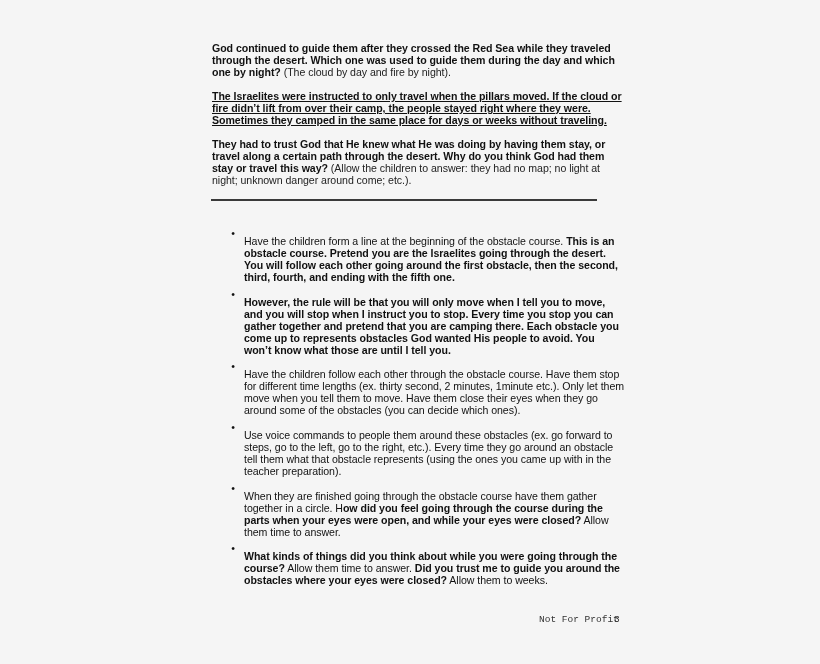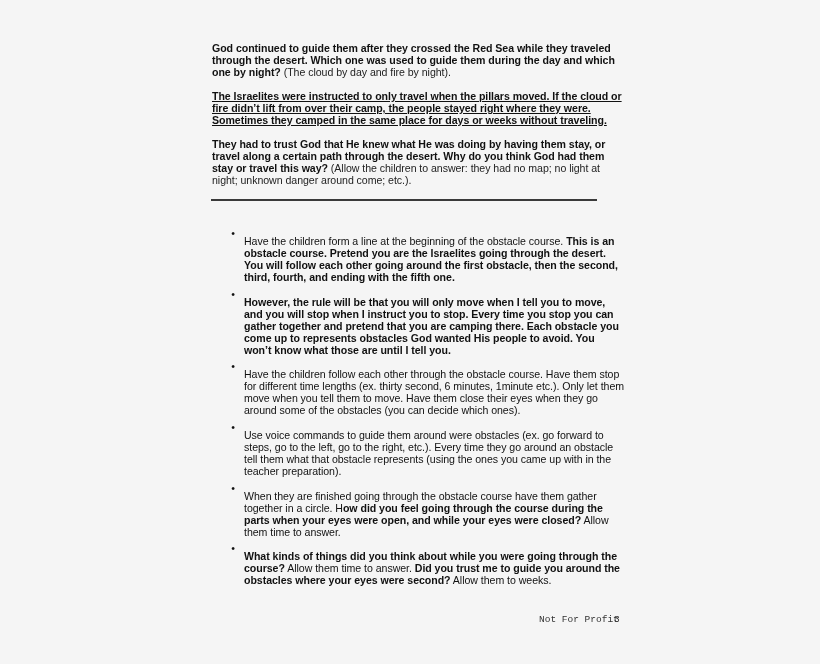--- a/index.html
+++ b/index.html
@@ -113,36 +113,36 @@
       <span class="bullet-text"><span>Have the children form a line at the beginning of the obstacle course.  </span><span class="b">This is an obstacle course. Pretend you are the Israelites going through the desert. You will follow each other going around the first obstacle, then the second, third, fourth, and ending with the fifth one.</span></span>
     </li>
 
     <li class="bullet-item" style="top:288px;">
       <span class="bullet-dot">•</span>
       <span class="bullet-text"><span class="b">However, the rule will be that you will only move when I tell you to move, and you will stop when I instruct you to stop.  Every time you stop you can gather together and pretend that you are camping there. Each obstacle you come up to represents obstacles God wanted His people to avoid.  You won’t know what those are until I tell you.</span></span>
     </li>
 
     <li class="bullet-item" style="top:360px;">
       <span class="bullet-dot">•</span>
-      <span class="bullet-text"><span>Have the children follow each other through the obstacle course.  Have them stop for different time lengths (ex. thirty second, 6 minutes, 1minute etc.).  Only let them move when you tell them to move.  Have them close their eyes when they go around some of the obstacles (you can decide which ones).</span></span>
+      <span class="bullet-text"><span>Have the children follow each other through the obstacle course.  Have them stop for different time lengths (ex. thirty second, 2 minutes, 1minute etc.).  Only let them move when you tell them to move.  Have them close their eyes when they go around some of the obstacles (you can decide which ones).</span></span>
     </li>
 
     <li class="bullet-item" style="top:421px;">
       <span class="bullet-dot">•</span>
-      <span class="bullet-text"><span>Use voice commands to guide them around were obstacles (ex. go forward to steps, go to the left, go to the right, etc.).  Every time they go around an obstacle tell them what that obstacle represents (using the ones you came up with in the teacher preparation).</span></span>
+      <span class="bullet-text"><span>Use voice commands to people them around these obstacles (ex. go forward to steps, go to the left, go to the right, etc.).  Every time they go around an obstacle tell them what that obstacle represents (using the ones you came up with in the teacher preparation).</span></span>
     </li>
 
     <li class="bullet-item" style="top:482px;">
       <span class="bullet-dot">•</span>
       <span class="bullet-text"><span>When they are finished going through the obstacle course have them gather together in a circle.  H</span><span class="b">ow did you feel going through the course during the parts when your eyes were open, and while your eyes were closed?</span><span>  Allow them time to answer.</span></span>
     </li>
 
     <li class="bullet-item" style="top:542px;">
       <span class="bullet-dot">•</span>
-      <span class="bullet-text"><span class="b">What kinds of things did you think about while you were going through the course?</span><span>  Allow them time to answer.  </span><span class="b">Did you trust me to guide you around the obstacles where your eyes were second?</span><span>  Allow them to weeks.</span></span>
+      <span class="bullet-text"><span class="b">What kinds of things did you think about while you were going through the course?</span><span>  Allow them time to answer.  </span><span class="b">Did you trust me to guide you around the obstacles where your eyes were closed?</span><span>  Allow them to weeks.</span></span>
     </li>
   </ul>
 
   <div class="footer">
     <span>Not For Profit</span>
     <span class="page-num">3</span>
   </div>
 
 </div>
 

